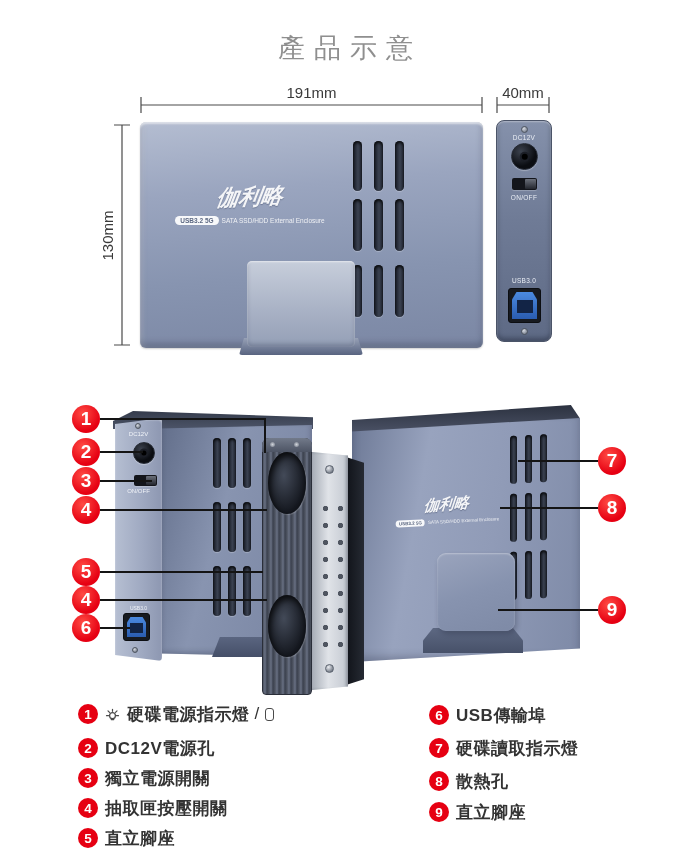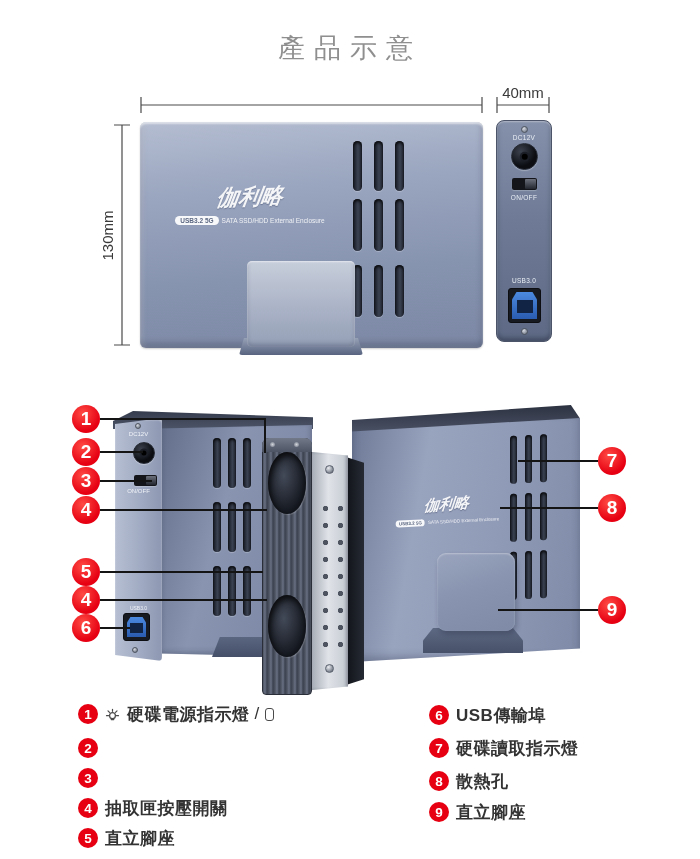--- a/index.html
+++ b/index.html
@@ -155,20 +155,21 @@
 
   <div class="title">產品示意</div>
 
   <svg class="top-svg" width="700" height="400">
     <g stroke="#4a4a4a" stroke-width="1.2" fill="none">
       <path d="M141,105 H482 M141,97 V113 M482,97 V113"></path>
       <path d="M497,105 H549 M497,97 V113 M549,97 V113"></path>
       <path d="M122,125 V345 M114,125 H130 M114,345 H130"></path>
     </g>
   </svg>
+  <div class="dim-label dim-w">191mm</div>
   <div class="dim-label dim-s">40mm</div>
   <div class="dim-label dim-h">130mm</div>
 
   <div class="front-view">
     <div class="brand brand-front">
       <div class="brand-logo">伽利略</div>
       <div class="brand-row">
         <span class="brand-badge">USB3.2 5G</span>
         <span class="brand-tag">SATA SSD/HDD External Enclosure</span>
       </div>
@@ -308,23 +309,25 @@
         </svg>
       </span>
       <span class="ltext">硬碟電源指示燈</span>
       <span class="ltext sep">/</span>
       <span class="licon">
           <span class="led-rect"></span>
         </span>
     </div>
     <div class="lrow" style="left:78px;top:39px">
       <span class="badge">2</span>
+      <span class="ltext">DC12V電源孔</span>
     </div>
     <div class="lrow" style="left:78px;top:69px">
       <span class="badge">3</span>
+      <span class="ltext">獨立電源開關</span>
     </div>
     <div class="lrow" style="left:78px;top:99px">
       <span class="badge">4</span>
       <span class="ltext">抽取匣按壓開關</span>
     </div>
     <div class="lrow" style="left:78px;top:129px">
       <span class="badge">5</span>
       <span class="ltext">直立腳座</span>
     </div>
     <div class="lrow" style="left:429px;top:6px">

